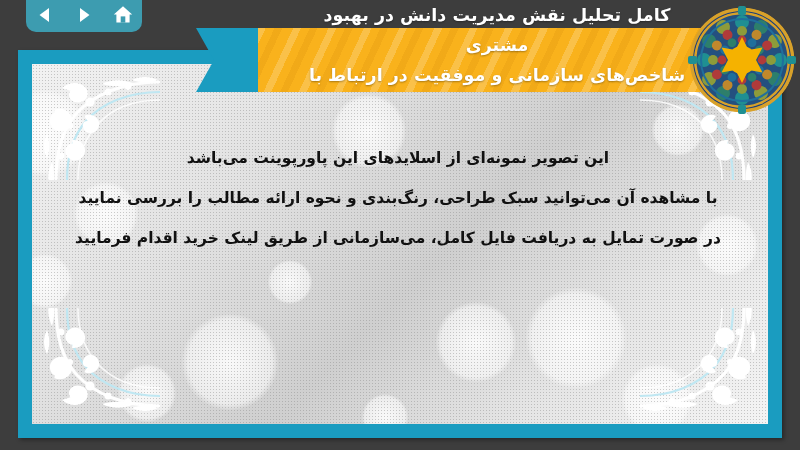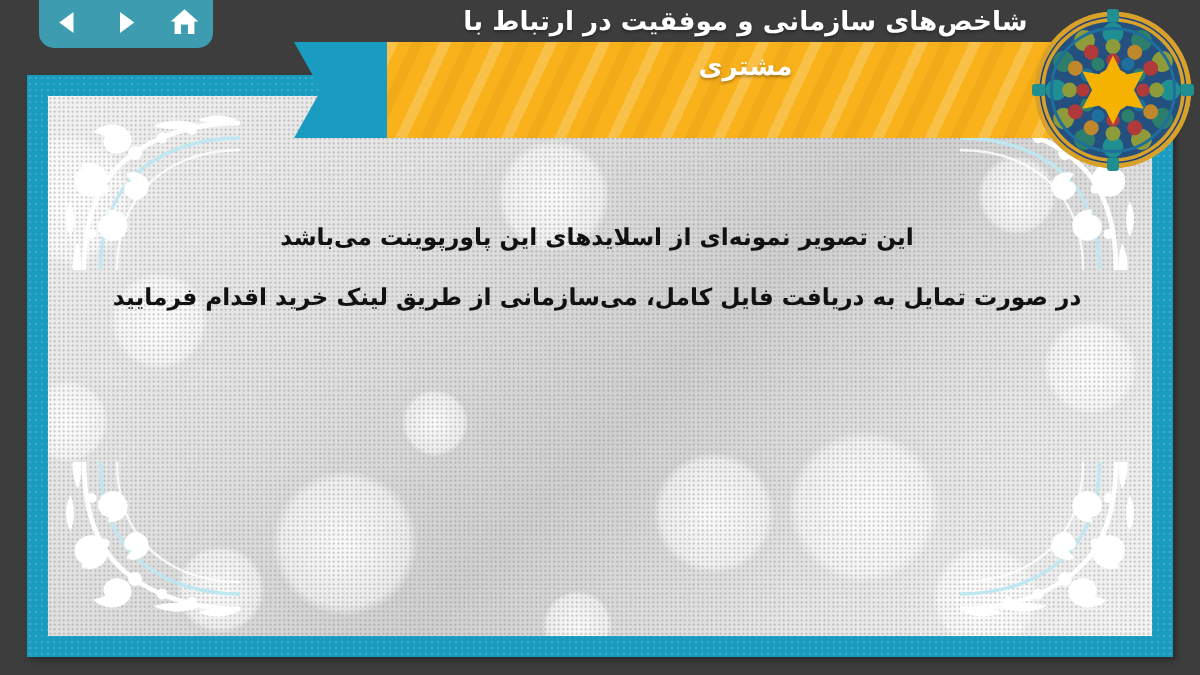--- a/index.html
+++ b/index.html
@@ -164,20 +164,21 @@
         <i style="left:590px;top:300px;width:70px;height:70px;"></i>
         <i style="left:664px;top:150px;width:62px;height:62px;"></i>
         <i style="left:300px;top:30px;width:74px;height:74px;"></i>
         <i style="left:620px;top:40px;width:52px;height:52px;"></i>
         <i style="left:330px;top:330px;width:46px;height:46px;"></i>
       </div>
       <div class="halftone"></div>
 
       <div id="body-text">
         <p>این تصویر نمونه‌ای از اسلایدهای این پاورپوینت می‌باشد</p>
+        <p>با مشاهده آن می‌توانید سبک طراحی، رنگ‌بندی و نحوه ارائه مطالب را بررسی نمایید</p>
         <p>در صورت تمایل به دریافت فایل کامل، می‌سازمانی از طریق لینک خرید اقدام فرمایید</p>
       </div>
     </div>
 
     <div class="corner" id="corner-tl">
       <svg viewBox="0 0 128 116" aria-hidden="true">
         <g fill="none" stroke="#ffffff" stroke-width="3.2" stroke-linecap="round">
           <path d="M128 18 C92 18 62 30 44 50 C30 66 24 88 24 116" opacity=".95"></path>
           <path d="M128 28 C96 28 70 39 54 57 C41 72 35 92 35 116" stroke="#bfe7f2" stroke-width="2.2"></path>
           <path d="M128 36 C100 36 78 46 64 62 C52 76 46 95 46 116" stroke="#ffffff" stroke-width="1.6" opacity=".8"></path>
@@ -273,22 +274,23 @@
     </div>
   </div>
 
   <div id="banner">
     <div id="ribbon-tail"></div>
     <div id="banner-bar">
       <div class="weave"></div>
     </div>
 
     <div id="banner-title">
+      <span>کامل تحلیل نقش مدیریت دانش در بهبود</span>
+      <span>مشتری</span>
       <span>شاخص‌های سازمانی و موفقیت در ارتباط با</span>
-      <span>مشتری</span>
     </div>
 
     <div id="medallion">
       <svg width="108" height="108" viewBox="0 0 108 108" aria-hidden="true">
         <defs>
           <clipPath id="mclip">
               <circle cx="54" cy="54" r="48"></circle>
             </clipPath>
         </defs>
         <circle cx="54" cy="54" r="52" fill="#d8a12a"></circle>

